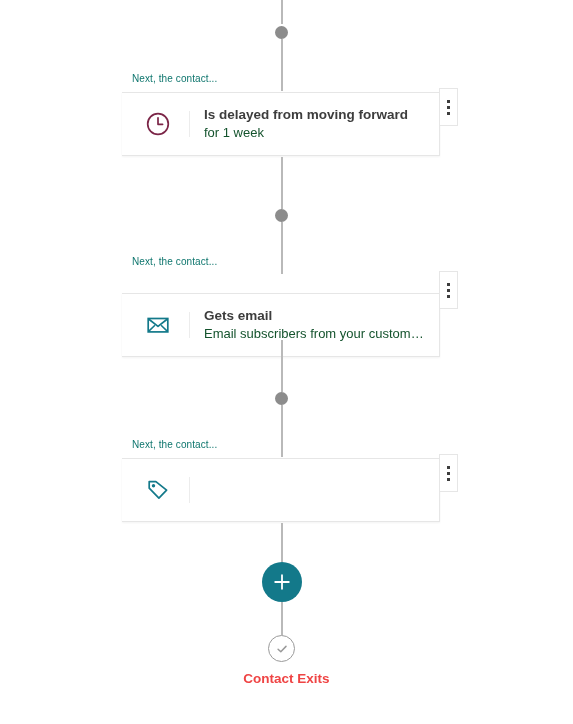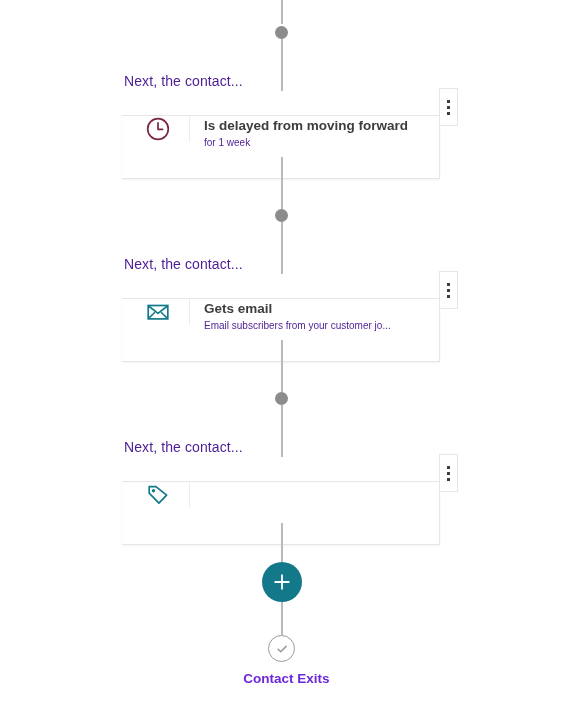--- a/index.html
+++ b/index.html
@@ -33,41 +33,40 @@
     left: 275px;
     width: 13px;
     height: 13px;
     border-radius: 50%;
     background: #8c8c8c;
   }
 
   
   .caption {
     position: absolute;
-    left: 124px;
-    font-size: 14px;
-    color: #4c1d95;
+    left: 132px;
+    font-size: 10px;
+    color: #0f766e;
     letter-spacing: .1px;
     white-space: nowrap;
   }
 
   
   .card {
     position: absolute;
     left: 122px;
     width: 318px;
     height: 64px;
     background: #ffffff;
     border: 1px solid #e6e6e6;
     border-left: none;
     box-sizing: border-box;
     display: flex;
-    align-items: flex-start;
+    align-items: center;
     box-shadow: 0 1px 2px rgba(0,0,0,.05);
-    margin-top: 23px;
   }
   .card-accent {
     width: 5px;
     flex: 0 0 5px;
   }
   .card-accent.maroon { background: #7b2547; }
   .card-accent.teal   { background: #13798a; }
 
   .card-icon {
     flex: 0 0 62px;
@@ -89,22 +88,22 @@
   .card-title {
     font-size: 13.5px;
     font-weight: bold;
     color: #3d3d3d;
     line-height: 1.45;
     white-space: nowrap;
     overflow: hidden;
     text-overflow: ellipsis;
   }
   .card-sub {
-    font-size: 10px;
-    color: #4c1d95;
+    font-size: 13px;
+    color: #14532d;
     line-height: 1.45;
     white-space: nowrap;
     overflow: hidden;
     text-overflow: ellipsis;
   }
 
   
   .kebab {
     position: absolute;
     left: 439px;
@@ -156,21 +155,21 @@
     align-items: center;
     justify-content: center;
   }
   .exit-label {
     position: absolute;
     left: 0;
     width: 573px;
     text-align: center;
     font-size: 13.5px;
     font-weight: bold;
-    color: #6d28d9;
+    color: #ef4444;
   }
 </style>
 </head>
 <body>
 
 <div id="canvas">
 
   <div class="spine" style="top:0px;height:24px;"></div>
   <div class="node-dot" style="top:26px;"></div>
   <div class="spine" style="top:39px;height:52px;"></div>
@@ -195,21 +194,21 @@
     <i></i>
     <i></i>
   </div>
 
   <div class="spine" style="top:157px;height:52px;"></div>
   <div class="node-dot" style="top:209px;"></div>
   <div class="spine" style="top:222px;height:52px;"></div>
 
   <div class="caption" style="top:256px;">Next, the contact...</div>
 
-  <div class="card" style="top:275px;">
+  <div class="card" style="top:293px;">
     <div class="card-accent teal"></div>
     <div class="card-icon">
       <svg width="26" height="26" viewBox="0 0 26 26" fill="none">
         <rect x="3.2" y="6.5" width="19.6" height="13.4" stroke="#13798a" stroke-width="1.7"></rect>
         <path d="M3.6 7L13 14.4L22.4 7" stroke="#13798a" stroke-width="1.7" stroke-linejoin="round"></path>
         <path d="M3.6 19.4L9.9 13.2M22.4 19.4L16.1 13.2" stroke="#13798a" stroke-width="1.5"></path>
       </svg>
     </div>
     <div class="card-body">
       <div class="card-title">Gets email</div>

